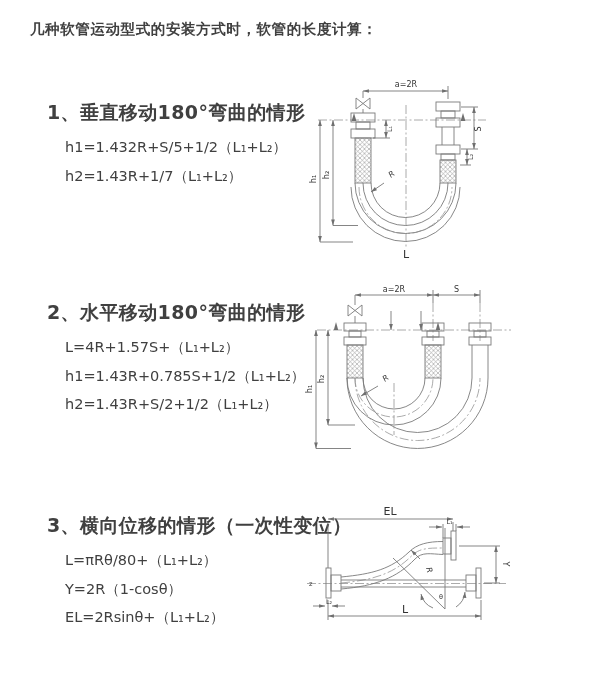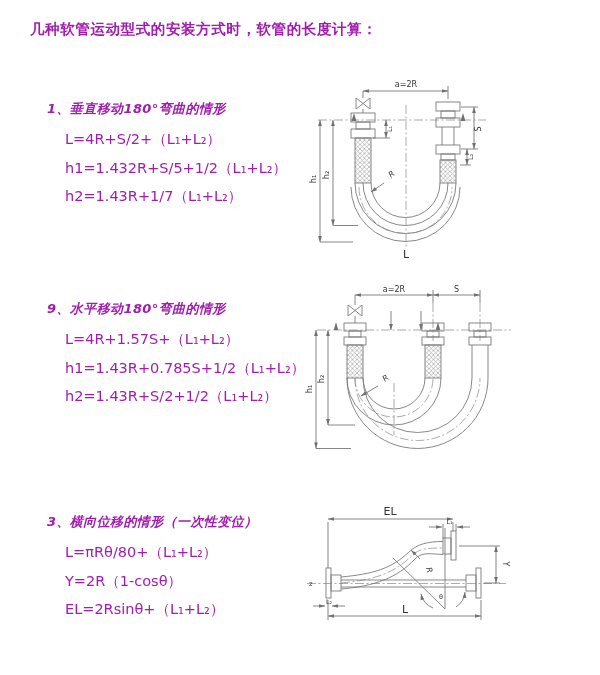--- a/index.html
+++ b/index.html
@@ -1,47 +1,46 @@
 <!DOCTYPE html>
 <html><head>
 <meta charset="utf-8">
 <style>
   html,body{margin:0;padding:0;background:#ffffff;}
   .page{position:relative;width:600px;height:675px;background:#ffffff;overflow:hidden;
-        font-family:"DejaVu Sans","Liberation Sans",sans-serif;color:#a21caf;}
+        font-family:"DejaVu Sans","Liberation Sans",sans-serif;color:#404040;}
   .title{position:absolute;left:30px;top:20px;font-size:14.5px;font-weight:600;letter-spacing:.6px;}
   .sec{position:absolute;left:47px;}
-  .sec .heading{font-size:13px;font-weight:600;letter-spacing:.4px;margin:0 0 7px 0;font-style:italic;}
+  .sec .heading{font-size:19px;font-weight:600;letter-spacing:.4px;margin:0 0 7px 0;}
   .sec .formula{font-size:14.5px;line-height:28.5px;padding-left:18px;white-space:nowrap;}
   .diag{position:absolute;}
   svg .ln{stroke:#7a7a7a;fill:none;stroke-width:0.9;}
   svg .cl{stroke:#8f8f8f;fill:none;stroke-width:0.75;stroke-dasharray:9 2.5 2 2.5;}
   svg .dim{stroke:#6f6f6f;fill:none;stroke-width:0.85;}
   svg text{fill:#333;font-family:"DejaVu Sans","Liberation Sans",sans-serif;}
   svg .lbl{font-size:8px;}
   svg .lbl-sm{font-size:6.5px;}
   svg .lbl-lg{font-size:11px;}
   svg .it{font-style:italic;}
 </style>
 </head>
 <body>
 
 <div class="page">
 
   <div class="title">几种软管运动型式的安装方式时，软管的长度计算：</div>
 
   <section class="sec" style="top:100px;">
     <div class="heading">1、垂直移动180°弯曲的情形</div>
-    <div class="formula">L=4R+S/2+（L₁+L₂）</div>
     <div class="formula">h1=1.432R+S/5+1/2（L₁+L₂）</div>
     <div class="formula">h2=1.43R+1/7（L₁+L₂）</div>
   </section>
 
   <section class="sec" style="top:300px;">
-    <div class="heading">9、水平移动180°弯曲的情形</div>
+    <div class="heading">2、水平移动180°弯曲的情形</div>
     <div class="formula">L=4R+1.57S+（L₁+L₂）</div>
     <div class="formula">h1=1.43R+0.785S+1/2（L₁+L₂）</div>
     <div class="formula">h2=1.43R+S/2+1/2（L₁+L₂）</div>
   </section>
 
   <section class="sec" style="top:513px;">
     <div class="heading">3、横向位移的情形（一次性变位）</div>
     <div class="formula">L=πRθ/80+（L₁+L₂）</div>
     <div class="formula">Y=2R（1-cosθ）</div>
     <div class="formula">EL=2Rsinθ+（L₁+L₂）</div>

